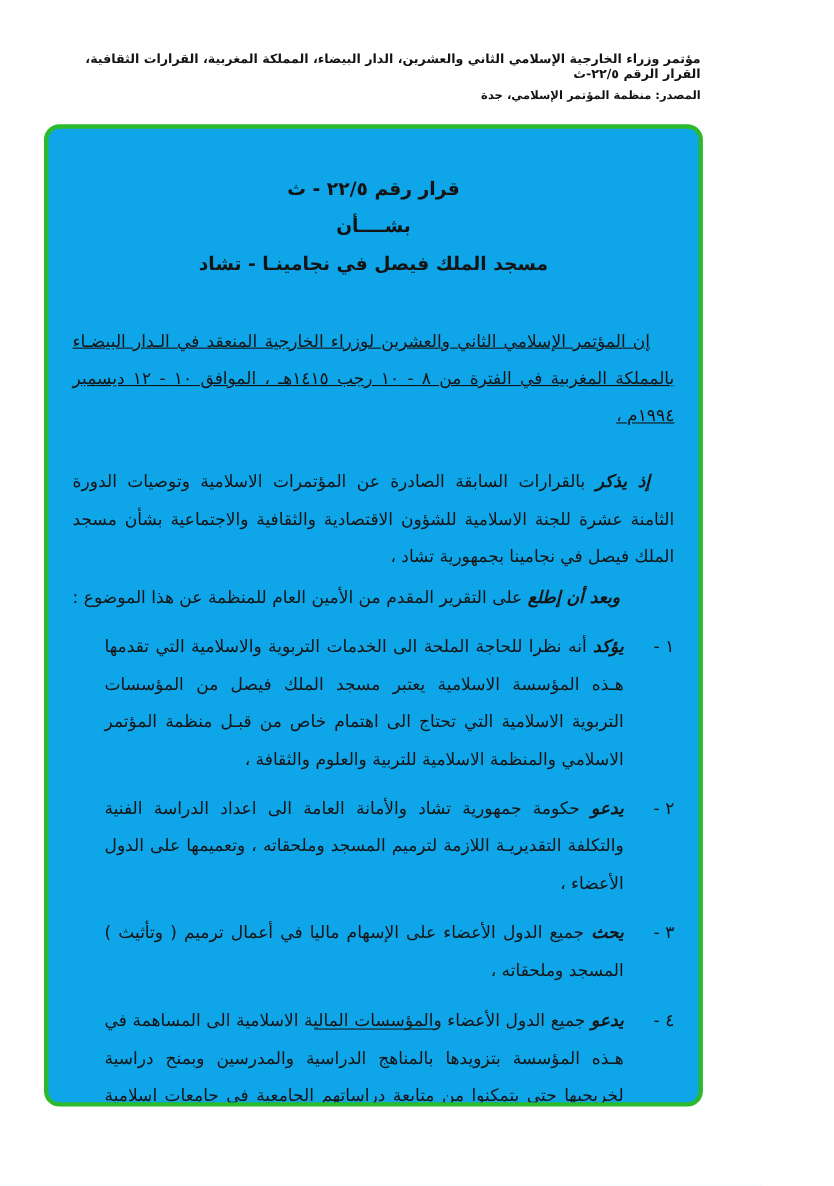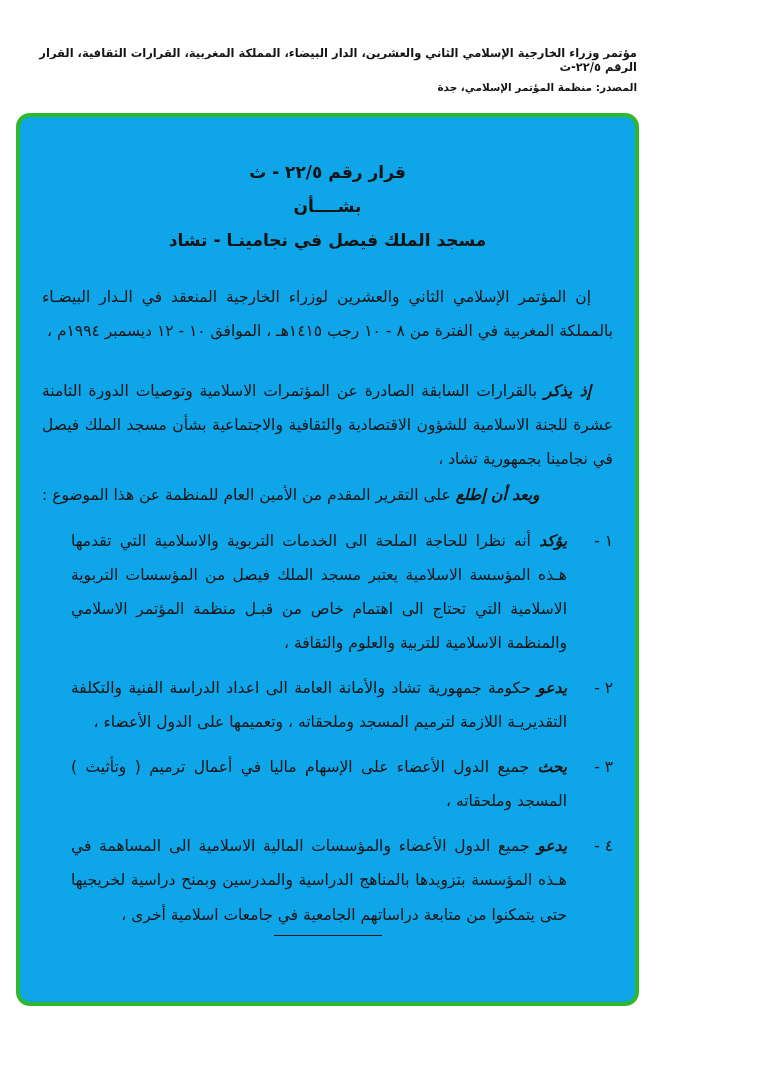--- a/index.html
+++ b/index.html
@@ -8,21 +8,21 @@
     width: 758px;
     height: 1078px;
     font-family: "DejaVu Sans", sans-serif;
     color: #141414;
     overflow: hidden;
   }
   .page {
     position: relative;
     width: 679px;
     height: 1078px;
-    padding: 46px 40px 0 16px;
+    padding: 46px 40px 0 40px;
   }
   .doc-header {
     direction: rtl;
     text-align: right;
     font-weight: bold;
     padding: 0 2px;
   }
   .doc-header .line1 { font-size: 11.5px; letter-spacing: 0; }
   .doc-header .line2 { font-size: 10.5px; margin-top: 7px; }
   .frame {
@@ -41,21 +41,21 @@
     font-weight: bold;
     margin-top: 14px;
   }
   .title-line { font-size: 17px; line-height: 2.0; }
   .body-text {
     direction: rtl;
     text-align: justify;
     font-size: 15.5px;
     line-height: 2.2;
   }
-  .intro   { margin-top: 23px; text-indent: 22px; }
+  .intro   { margin-top: 36px; text-indent: 22px; text-decoration: underline; }
   .recall  { margin-top: 26px; text-indent: 22px; }
   .after   { margin-top: 2px;  text-indent: 38px; text-align: left; }
   .lead    { font-weight: bold; font-style: italic; }
   .items   { direction: rtl; margin-top: 4px; }
   .item {
     display: flex;
     direction: rtl;
     gap: 12px;
     margin-top: 11px;
   }

